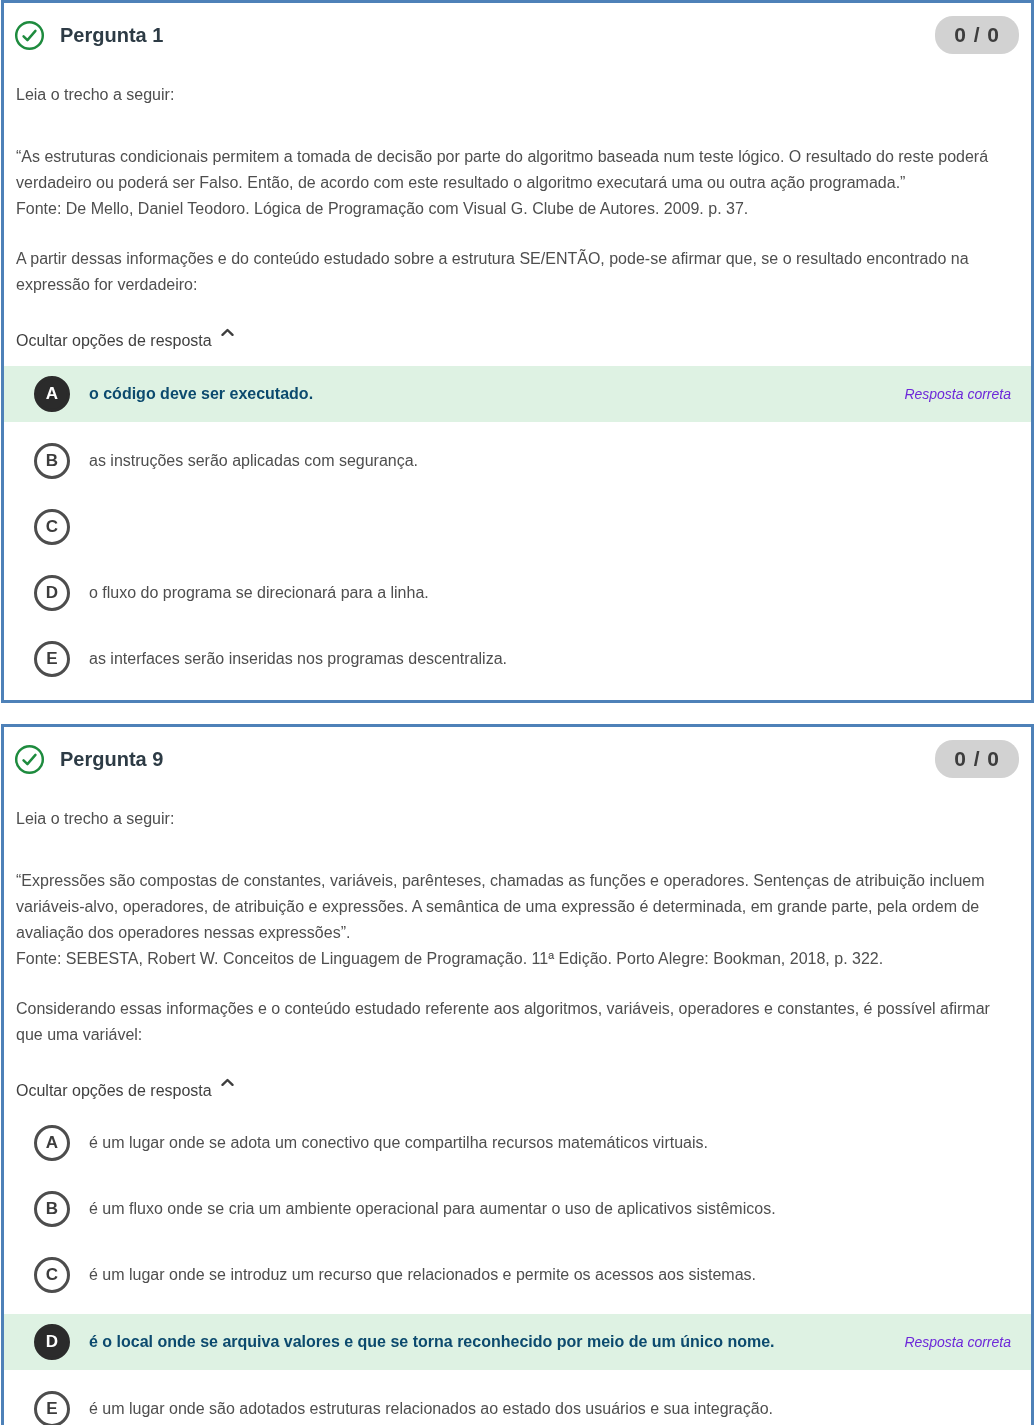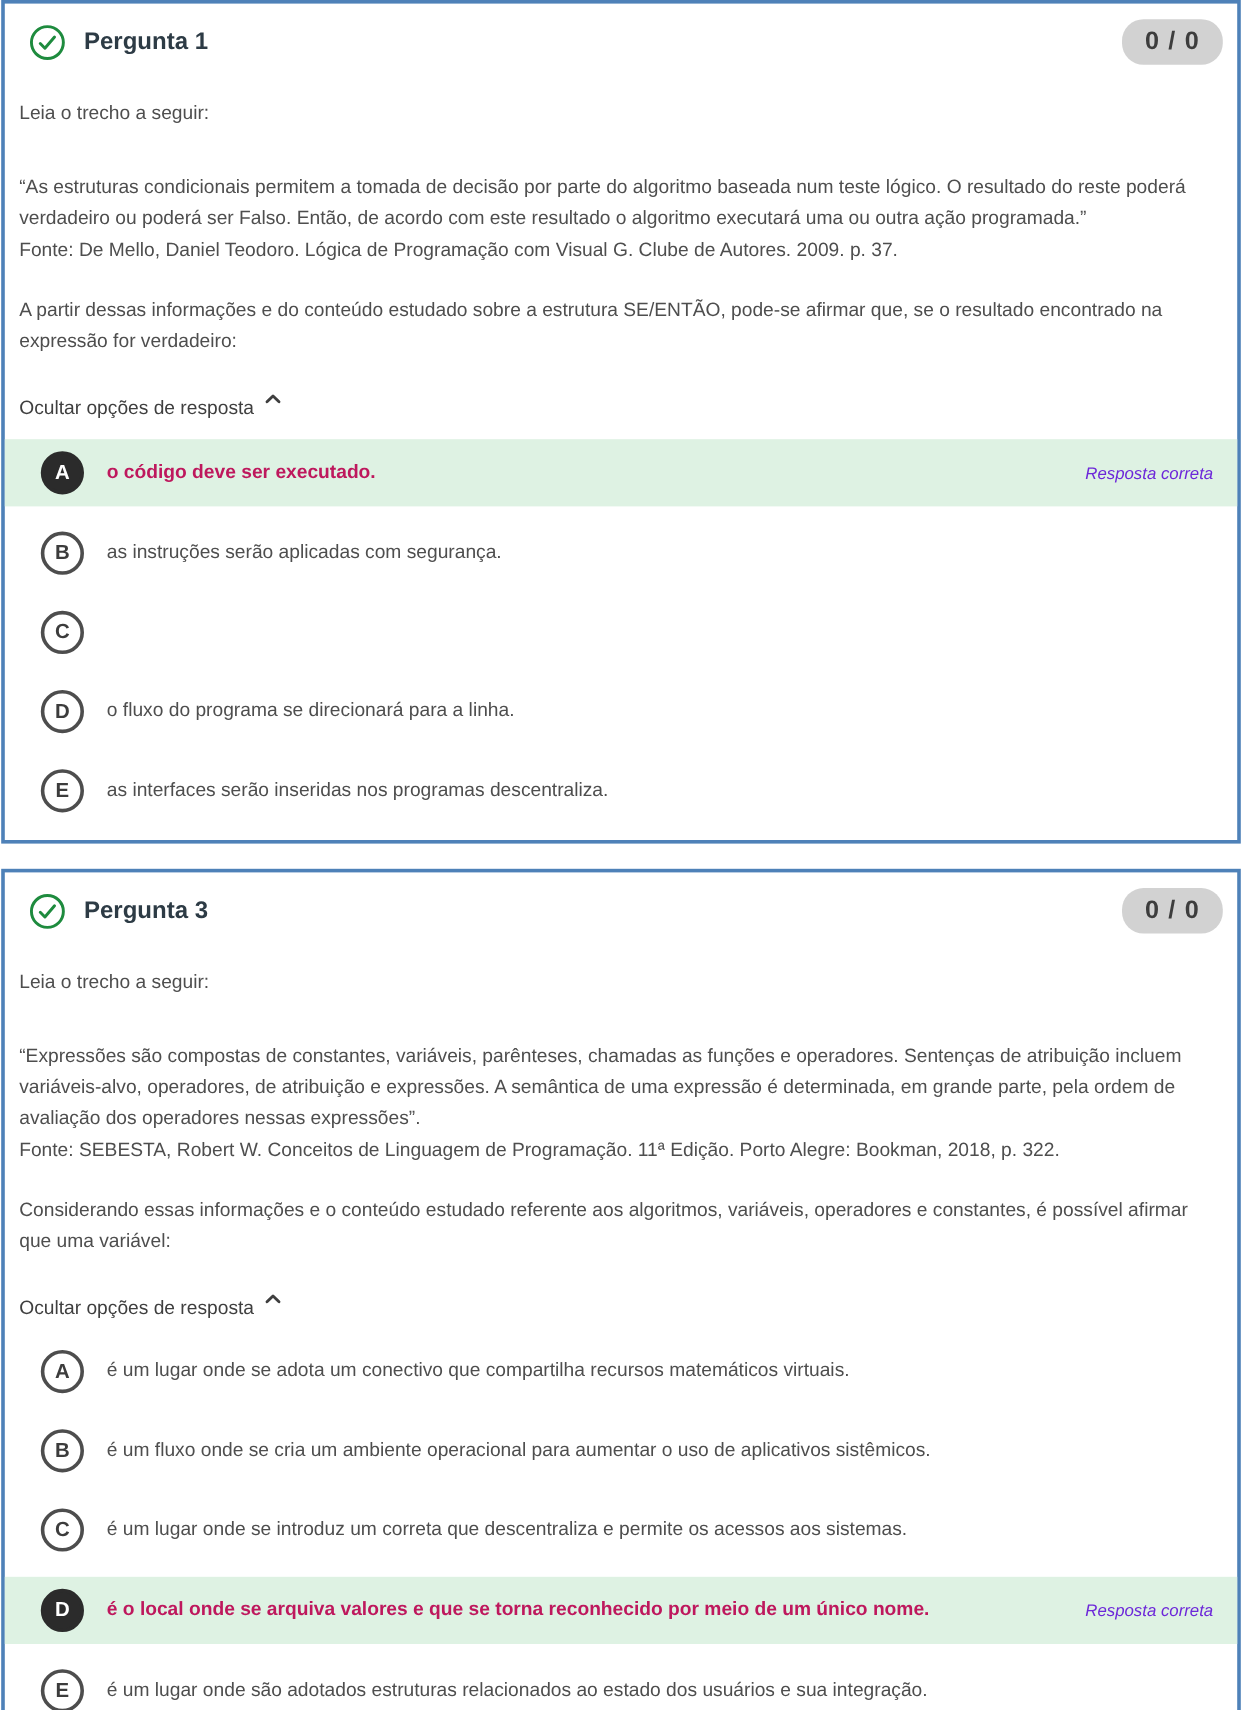--- a/index.html
+++ b/index.html
@@ -12,21 +12,21 @@
   .card {
     width: 1033px;
     margin-left: 1px;
     border: 3px solid #4e81b8;
     background: #ffffff;
   }
   .card + .card { margin-top: 21px; }
   .card-header {
     display: flex;
     align-items: center;
-    padding: 13px 12px 4px 20px;
+    padding: 13px 12px 4px 10px;
   }
   .check-icon { display: inline-flex; flex-shrink: 0; }
   .q-title {
     margin-left: 15px;
     font-size: 20px;
     font-weight: 700;
     color: #2d3b45;
   }
   .score-badge {
     margin-left: auto;
@@ -77,21 +77,21 @@
     color: #3c3c3c;
     flex-shrink: 0;
     background: #ffffff;
   }
   .option.correct .letter-badge {
     background: #2b2b2b;
     border-color: #2b2b2b;
     color: #ffffff;
   }
   .option-text { margin-left: 19px; }
-  .option.correct .option-text { font-weight: 700; color: #be185d; }
+  .option.correct .option-text { font-weight: 700; color: #0c4a6e; }
   .correct-flag {
     margin-left: auto;
     font-style: italic;
     font-size: 14px;
     color: #6d28d9;
     padding-right: 8px;
     white-space: nowrap;
     text-align: center;
   }
   .card-2 .options { padding-bottom: 6px; }
@@ -154,21 +154,21 @@
 </section>
 
 <section class="card card-2">
   <div class="card-header">
     <span class="check-icon">
       <svg width="31" height="31" viewBox="0 0 24 24">
         <circle cx="12" cy="12" r="10.3" fill="none" stroke="#1e8b3e" stroke-width="1.9"></circle>
         <path d="M7.4 12.6l3 3 6.2-7.2" fill="none" stroke="#1e8b3e" stroke-width="1.9" stroke-linecap="round" stroke-linejoin="round"></path>
       </svg>
     </span>
-    <h2 class="q-title">Pergunta 3</h2>
+    <h2 class="q-title">Pergunta 9</h2>
     <span class="score-badge">0 / 0</span>
   </div>
 
   <div class="q-body">
     <p class="intro">Leia o trecho a seguir:</p>
     <div class="quote-block">
       <span class="quote-line">“Expressões são compostas de constantes, variáveis, parênteses, chamadas as funções e operadores. Sentenças de atribuição incluem variáveis-alvo, operadores, de atribuição e expressões. A semântica de uma expressão é determinada, em grande parte, pela ordem de avaliação dos operadores nessas expressões”.</span>
       <span class="source-line">Fonte: SEBESTA, Robert W. Conceitos de Linguagem de Programação. 11ª Edição. Porto Alegre: Bookman, 2018, p. 322.</span>
     </div>
     <p class="prompt">Considerando essas informações e o conteúdo estudado referente aos algoritmos, variáveis, operadores e constantes, é possível afirmar que uma variável:</p>
@@ -187,21 +187,21 @@
     <div class="option">
       <span class="letter-badge">A</span>
       <span class="option-text">é um lugar onde se adota um conectivo que compartilha recursos matemáticos virtuais.</span>
     </div>
     <div class="option">
       <span class="letter-badge">B</span>
       <span class="option-text">é um fluxo onde se cria um ambiente operacional para aumentar o uso de aplicativos sistêmicos.</span>
     </div>
     <div class="option">
       <span class="letter-badge">C</span>
-      <span class="option-text">é um lugar onde se introduz um correta que descentraliza e permite os acessos aos sistemas.</span>
+      <span class="option-text">é um lugar onde se introduz um recurso que relacionados e permite os acessos aos sistemas.</span>
     </div>
     <div class="option correct">
       <span class="letter-badge">D</span>
       <span class="option-text">é o local onde se arquiva valores e que se torna reconhecido por meio de um único nome.</span>
       <span class="correct-flag">Resposta correta</span>
     </div>
     <div class="option">
       <span class="letter-badge">E</span>
       <span class="option-text">é um lugar onde são adotados estruturas relacionados ao estado dos usuários e sua integração.</span>
     </div>

